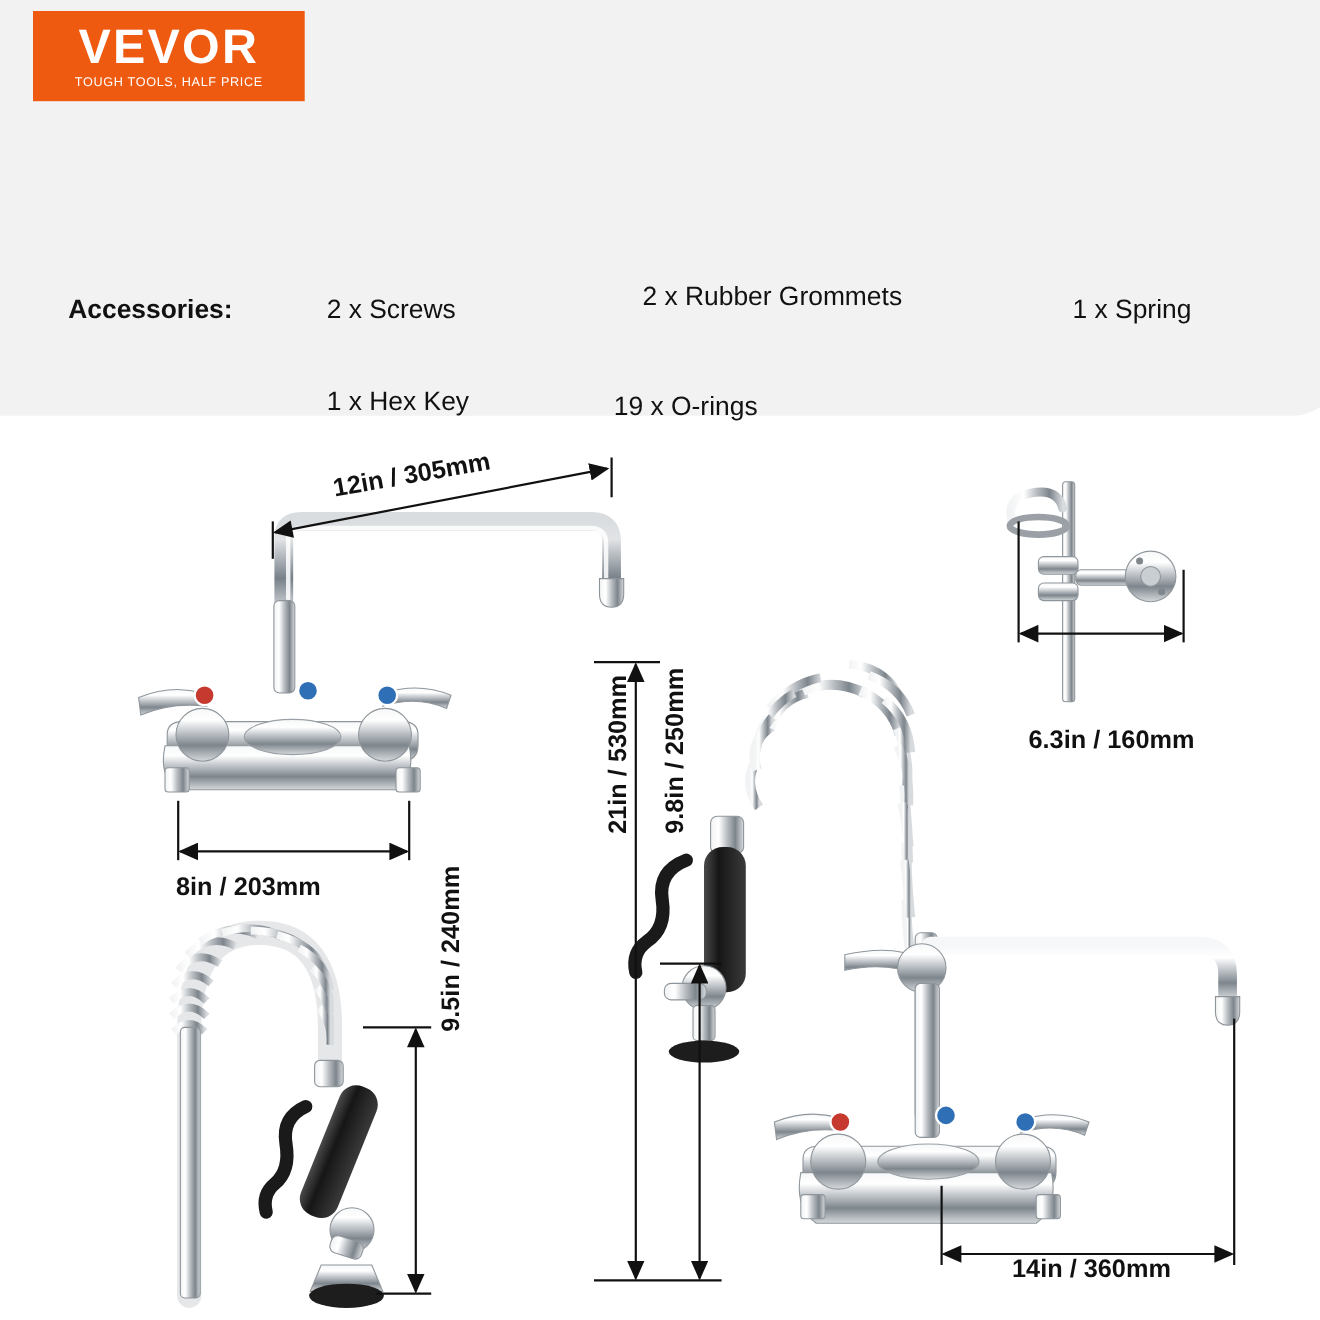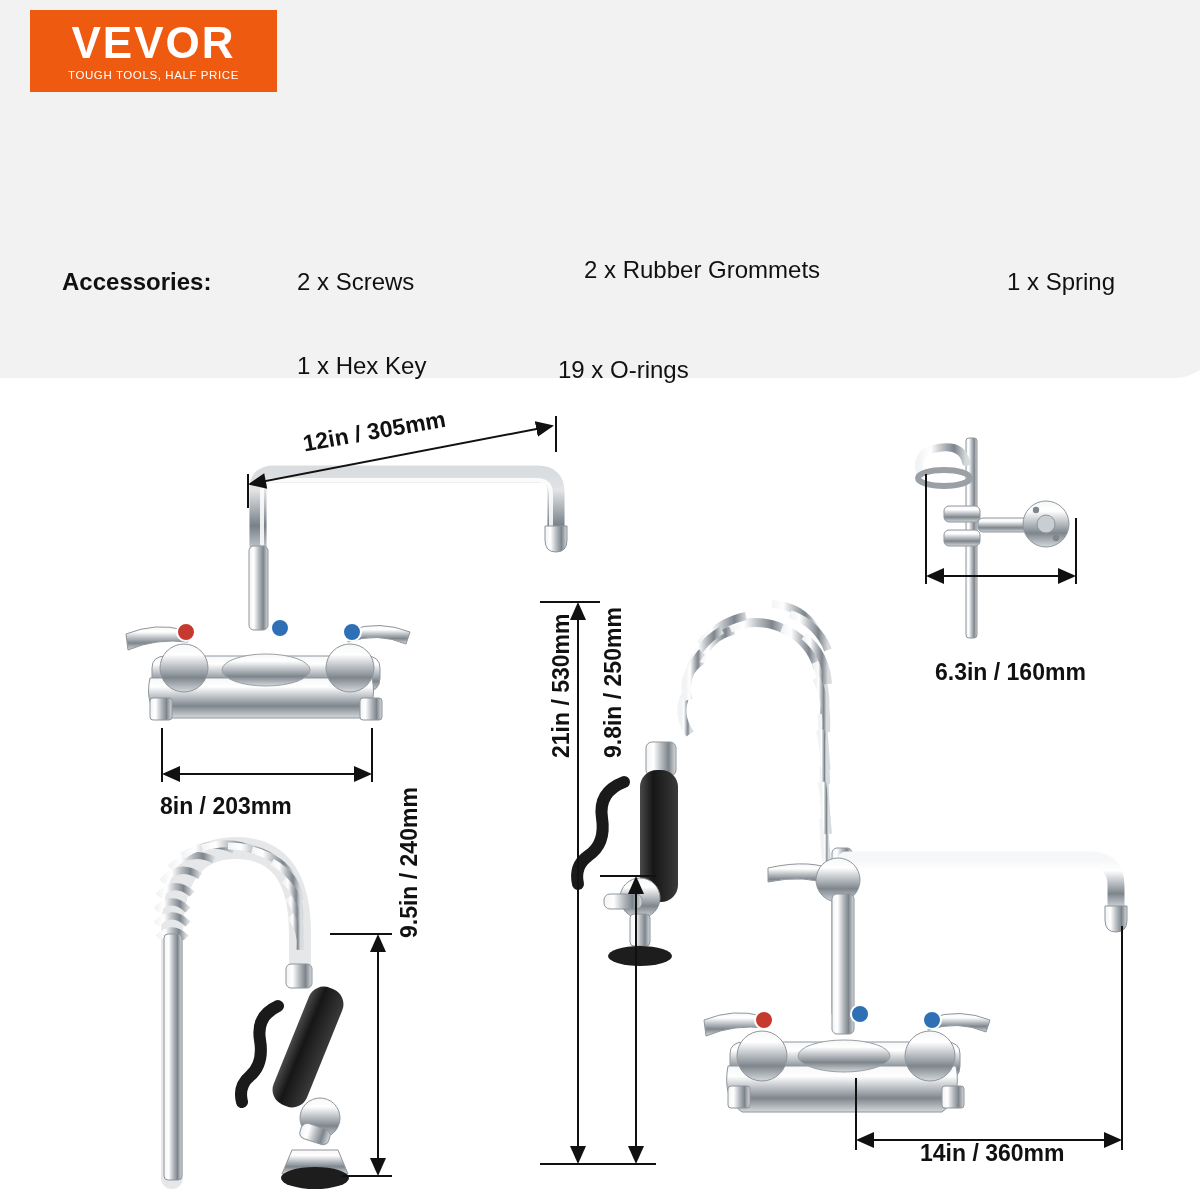--- a/index.html
+++ b/index.html
@@ -34,21 +34,21 @@
   }
   .spec-row{position:absolute;font-size:24px;}
   .lbl{font-weight:bold;}
   .val{font-weight:normal;}
   #row-model{left:62px;top:143px;}
   #row-height{left:728px;top:143px;}
   #row-weight{left:62px;top:206px;}
   #row-acc-label{left:62px;top:268px;font-weight:bold;}
   #acc-1{left:297px;top:268px;}
   #acc-2{left:558px;top:256px;margin-left:26px;}
-  #acc-3{left:975px;top:268px;margin-left:32px;}
+  #acc-3{left:975px;top:268px;}
   #acc-4{left:297px;top:328px;margin-top:24px;}
   #acc-5{left:558px;top:328px;margin-top:28px;}
 
   
   .diagram{position:absolute;left:0;top:378px;width:1200px;height:822px;}
   svg.art{position:absolute;left:0;top:0;}
 
   .dimlabel{
     position:absolute;font-size:23px;font-weight:bold;color:#111;
     white-space:nowrap;

